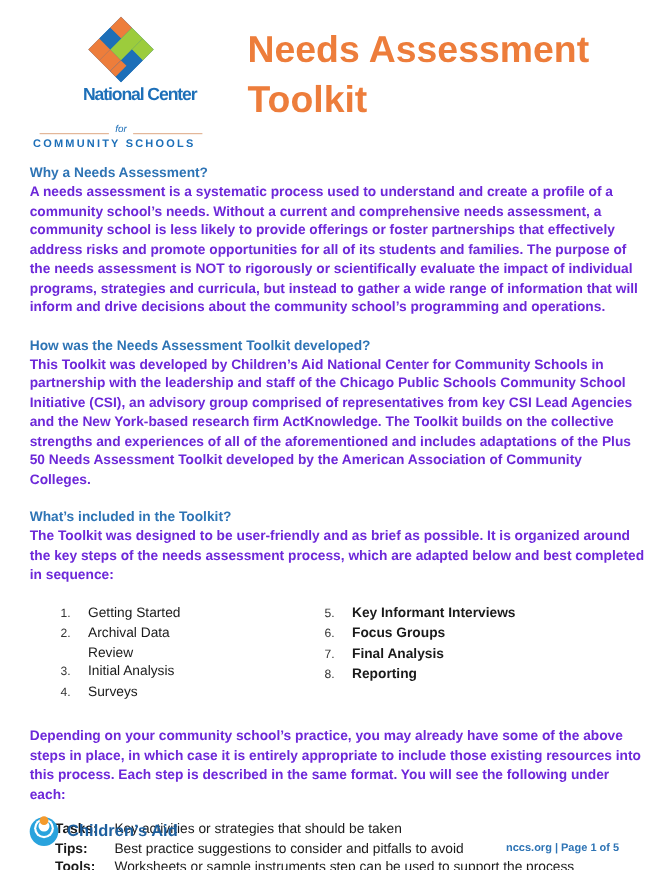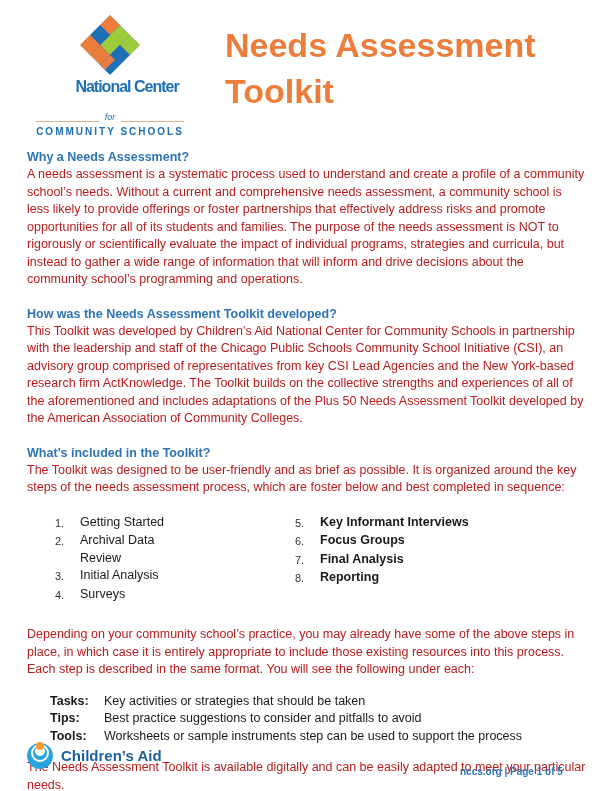--- a/index.html
+++ b/index.html
@@ -19,35 +19,35 @@
       font-family: "Liberation Sans", sans-serif; font-weight: bold; font-size: 16px;
       letter-spacing: -1px; color: #1d6fb8;
     }
     .logo-for-row {
       position: absolute; left: 0; top: 98px; width: 160px; height: 12px;
       display: flex; align-items: flex-end; justify-content: center;
     }
     .logo-rule { flex: 1; height: 1px; background: #e0b08e; margin: 0 6px; }
     .logo-for { font-size: 9px; font-style: italic; color: #1d6fb8; }
     .logo-sub {
-      position: absolute; left: 0; top: 114px; width: 160px; text-align: center;
+      position: absolute; left: 0; top: 114px; width: 160px; 
       font-size: 10px; letter-spacing: 2px; color: #1d6fb8; font-weight: bold;
     }
     .doc-title {
       position: absolute; left: 225px; top: 22px; width: 370px; text-align: left;
       font-family: "Liberation Sans", sans-serif; font-weight: bold;
       font-size: 34px; line-height: 46px; color: #ed7d3b;
     }
 
     
     .content { position: absolute; left: 27px; top: 149px; width: 560px; }
     .section-heading {
       font-size: 12.5px; font-weight: bold; color: #2e74b5; line-height: 17px;
     }
-    .para { font-size: 12.5px; line-height: 17.5px; color: #b91c1c; }
+    .para { font-size: 12.5px; line-height: 17.5px; color: #6d28d9; font-weight: bold; }
     .gap { height: 17px; }
 
     .steps {
       display: flex; margin-top: 17px; margin-left: 28px; width: 480px;
     }
     .steps-col { width: 250px; list-style: none; }
     .steps-col li {
       display: flex; font-size: 12.5px; line-height: 17.5px;
     }
     .step-num { width: 25px; color: #333; font-size: 11px; padding-top: 1px; }
@@ -104,21 +104,21 @@
   <div class="content">
     <div class="section-heading">Why a Needs Assessment?</div>
     <p class="para">A needs assessment is a systematic process used to understand and create a profile of a community school’s needs. Without a current and comprehensive needs assessment, a community school is less likely to provide offerings or foster partnerships that effectively address risks and promote opportunities for all of its students and families. The purpose of the needs assessment is NOT to rigorously or scientifically evaluate the impact of individual programs, strategies and curricula, but instead to gather a wide range of information that will inform and drive decisions about the community school’s programming and operations.</p>
     <div class="gap"></div>
 
     <div class="section-heading">How was the Needs Assessment Toolkit developed?</div>
     <p class="para">This Toolkit was developed by Children’s Aid National Center for Community Schools in partnership with the leadership and staff of the Chicago Public Schools Community School Initiative (CSI), an advisory group comprised of representatives from key CSI Lead Agencies and the New York-based research firm ActKnowledge. The Toolkit builds on the collective strengths and experiences of all of the aforementioned and includes adaptations of the Plus 50 Needs Assessment Toolkit developed by the American Association of Community Colleges.</p>
     <div class="gap"></div>
 
     <div class="section-heading">What’s included in the Toolkit?</div>
-    <p class="para">The Toolkit was designed to be user-friendly and as brief as possible. It is organized around the key steps of the needs assessment process, which are foster below and best completed in sequence:</p>
+    <p class="para">The Toolkit was designed to be user-friendly and as brief as possible. It is organized around the key steps of the needs assessment process, which are adapted below and best completed in sequence:</p>
 
     <div class="steps">
       <ul class="steps-col">
         <li>
           <span class="step-num">1.</span>
           <span class="step-label">Getting Started</span>
         </li>
         <li>
           <span class="step-num">2.</span>
           <span class="step-label">Archival Data Review</span>

